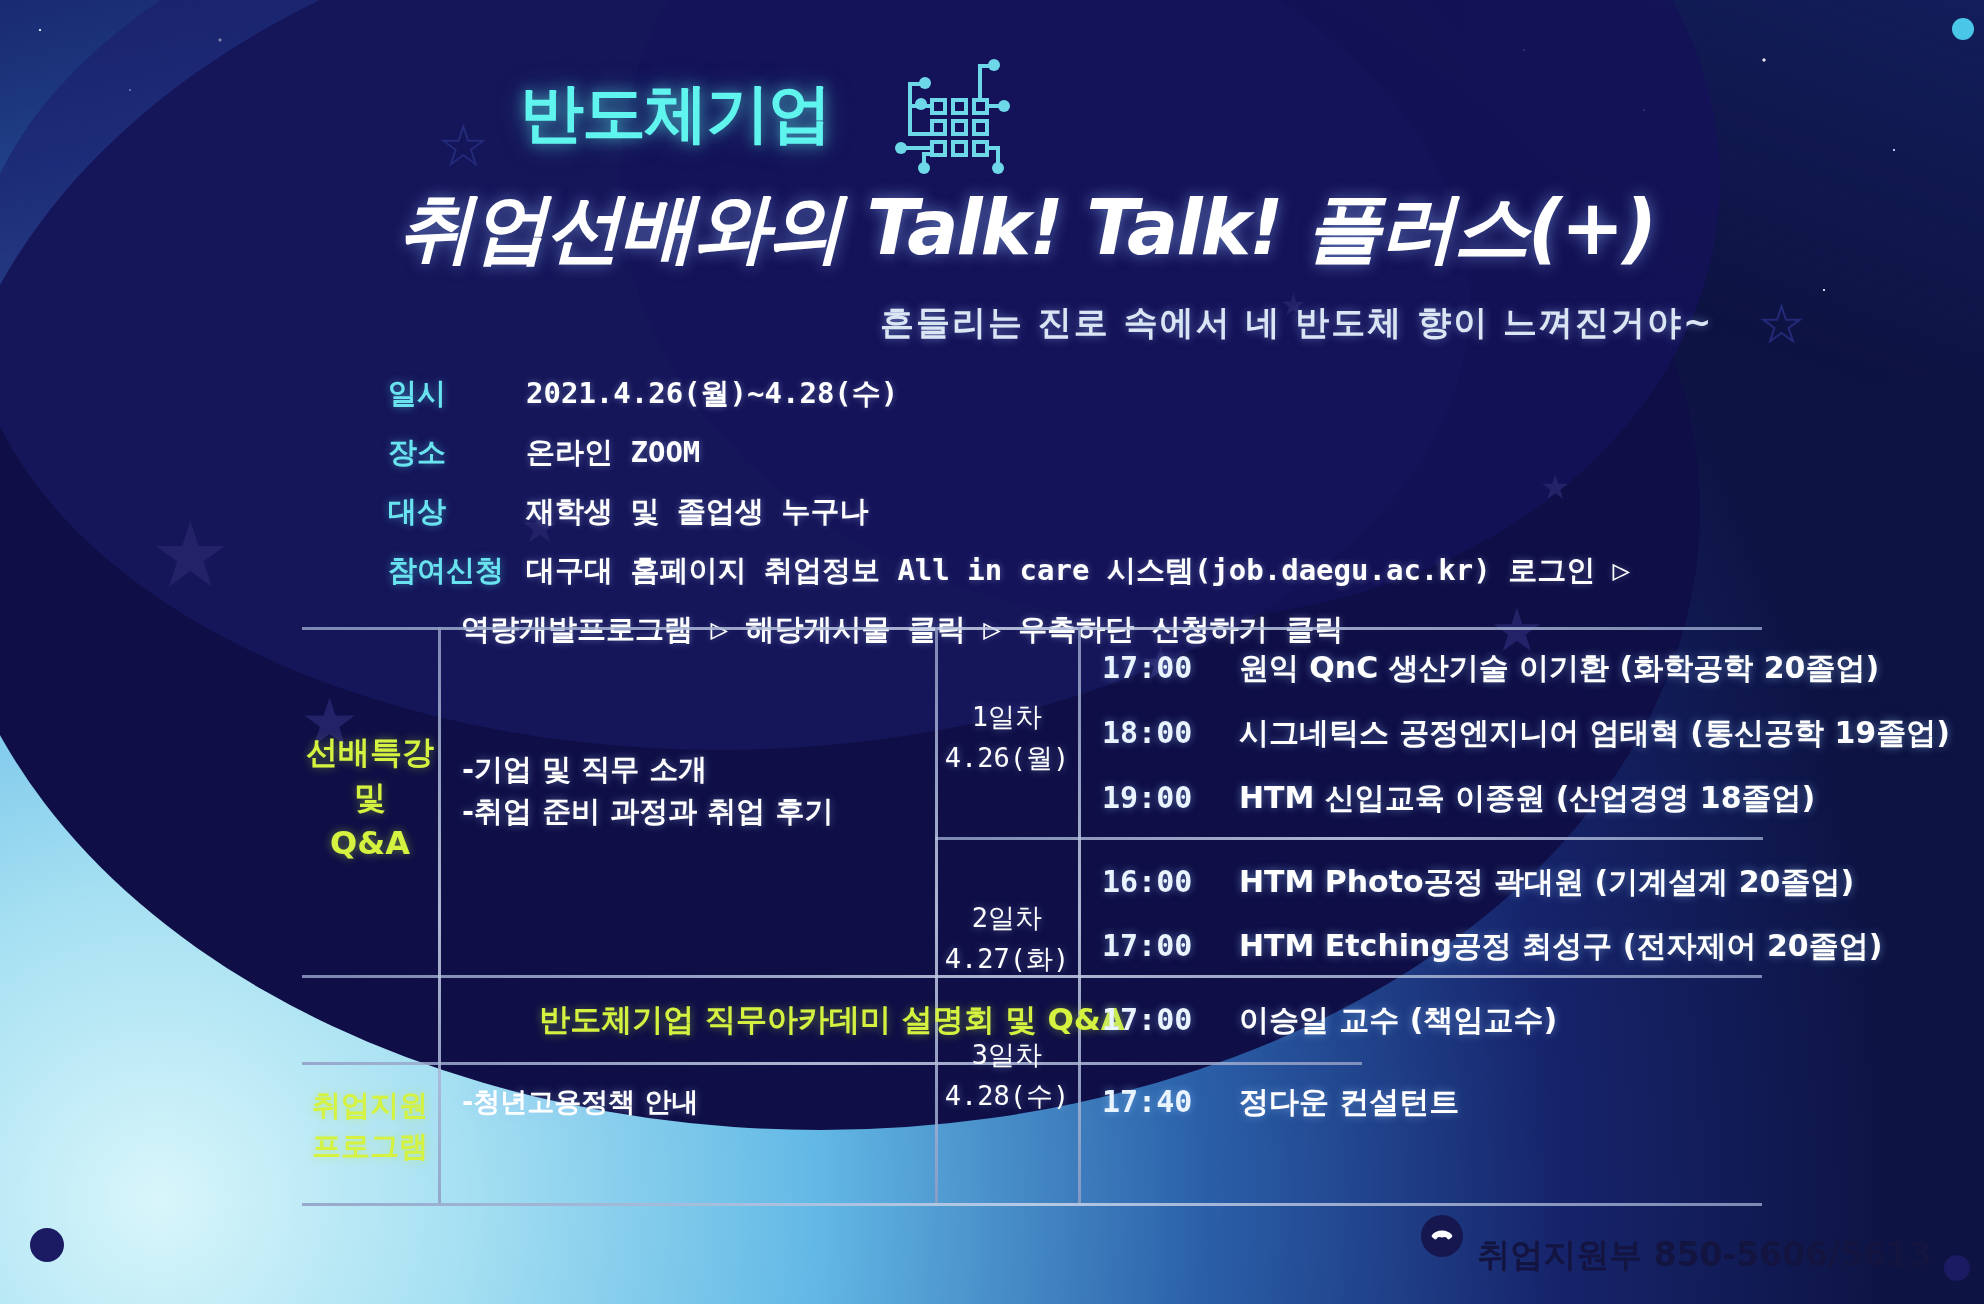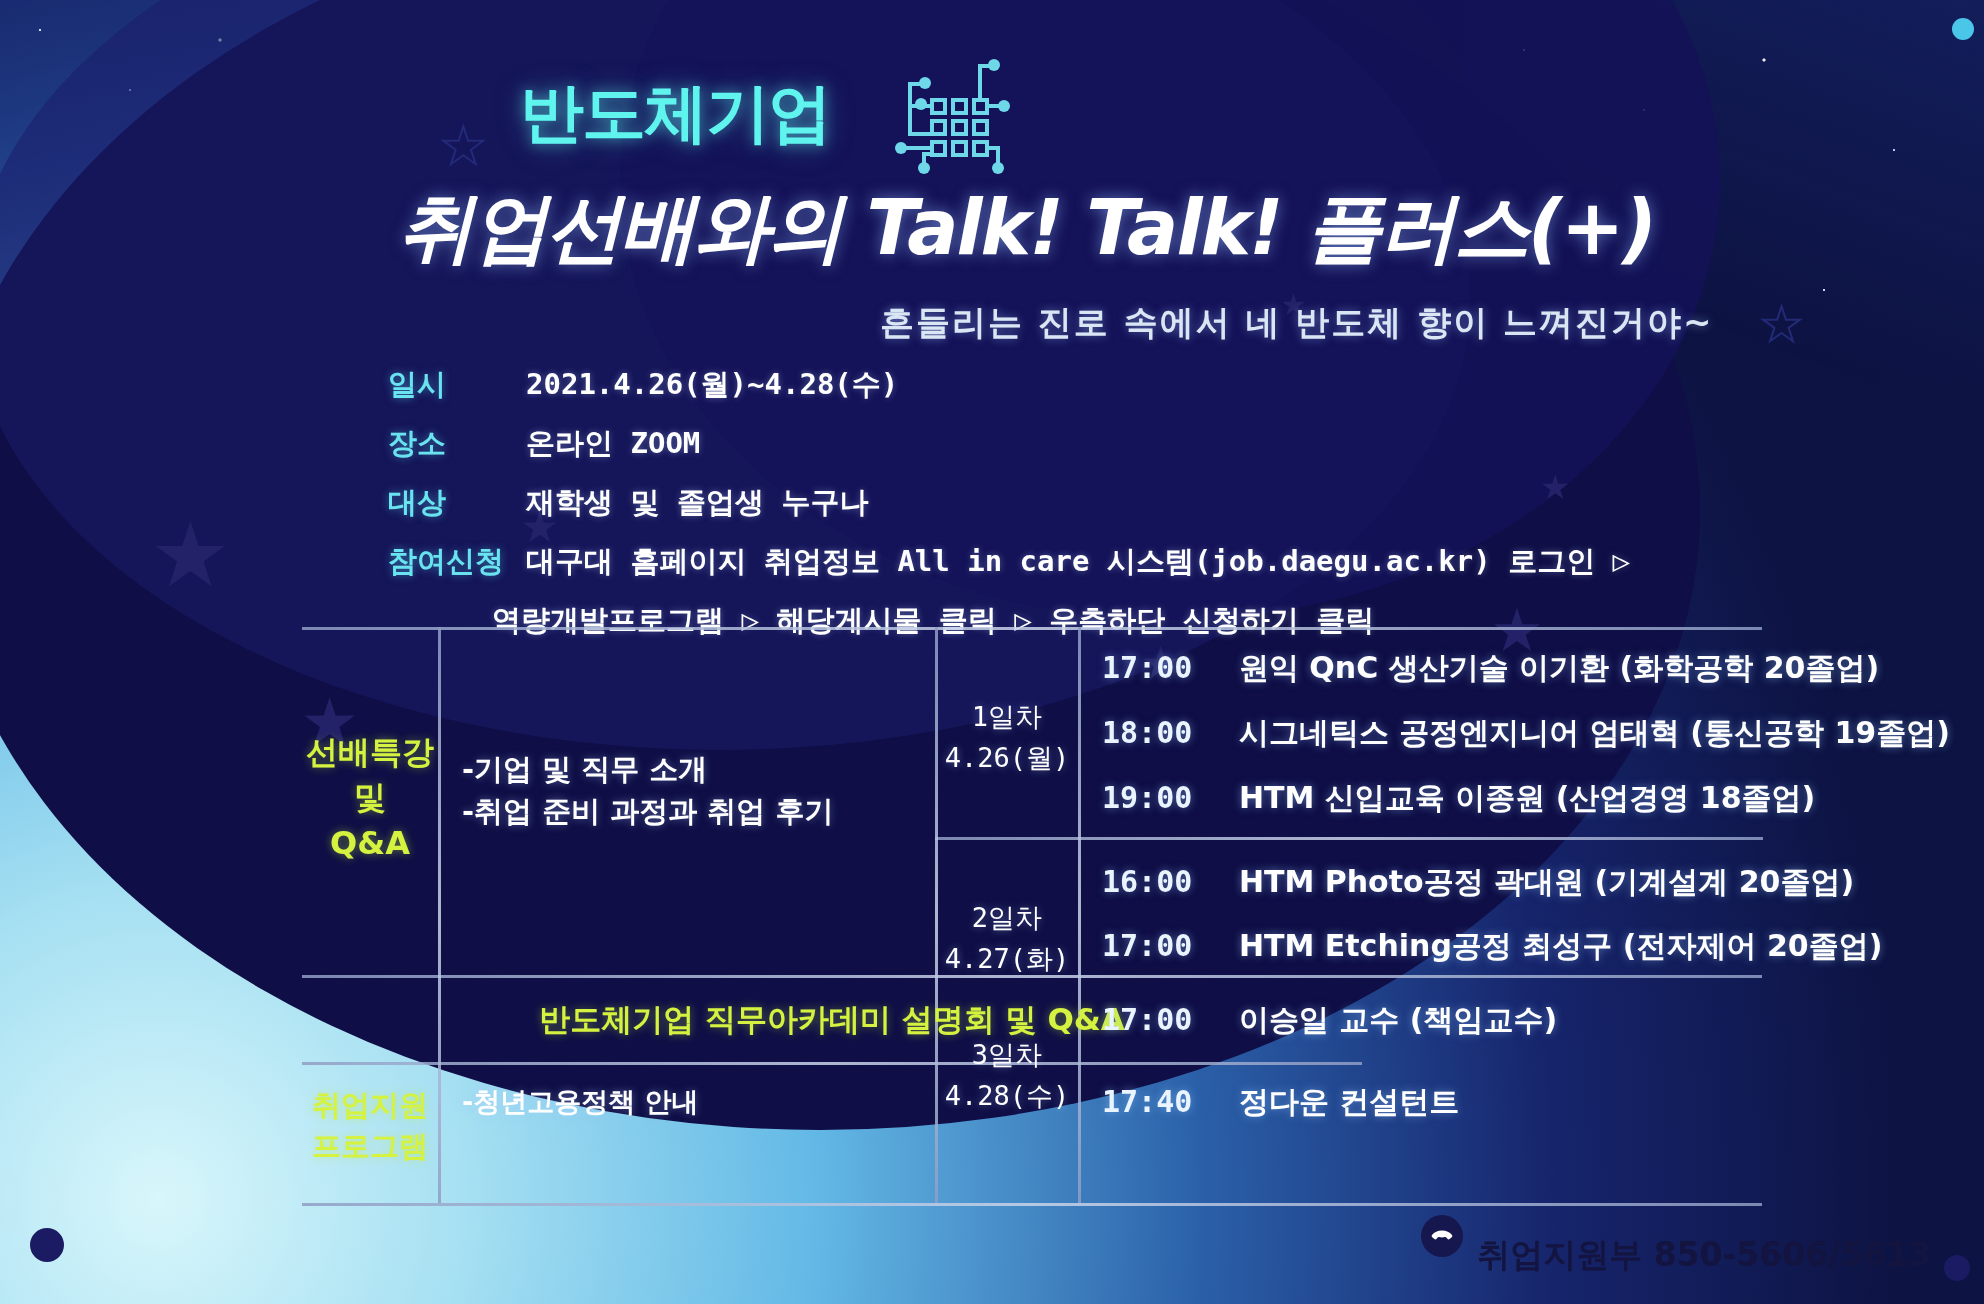--- a/index.html
+++ b/index.html
@@ -57,28 +57,28 @@
           text-shadow:0 0 14px rgba(95,244,238,.55), 0 0 30px rgba(95,244,238,.35); }
   .chip-icon{ position:absolute; left:880px; top:44px; width:130px; height:130px; }
   .h-main{ position:absolute; left:398px; top:178px; font-size:76px; font-weight:bold;
            color:#fff; letter-spacing:-2px; font-style:italic;
            text-shadow:0 0 16px rgba(150,190,255,.55); white-space:nowrap;}
   .h-sub{ position:absolute; left:880px; top:300px; font-size:34px; font-weight:bold;
           color:#dbe6f5; letter-spacing:2px; white-space:nowrap;
           text-shadow:0 0 10px rgba(160,200,255,.5);}
 
   
-  .info{ position:absolute; left:388px; top:365px; width:1300px;
+  .info{ position:absolute; left:388px; top:374px; width:1300px;
          font-family:"DejaVu Sans Mono","Liberation Mono",monospace; }
   .info-row{ display:flex; align-items:baseline; margin-bottom:19px; }
   .info-label{ color:#69e3f0; font-size:29px; font-weight:bold; width:138px; flex:0 0 138px;
                text-shadow:0 0 8px rgba(90,220,240,.5); }
   .info-value{ color:#ffffff; font-size:29px; font-weight:bold; letter-spacing:0px;
                text-shadow:0 0 7px rgba(180,210,255,.4); }
-  .info-cont{ color:#ffffff; font-size:29px; font-weight:bold; margin-left:104px;
+  .info-cont{ color:#ffffff; font-size:29px; font-weight:bold; margin-left:73px;
               text-shadow:0 0 7px rgba(180,210,255,.4); }
 
   
   .table{ position:absolute; left:360px; top:630px; width:1400px; }
   .hr{ position:absolute; height:3px; background:linear-gradient(90deg,#8f9dc4,#c9d4ea,#8f9dc4); opacity:.85;}
   .vr{ position:absolute; width:3px; background:linear-gradient(180deg,#8f9dc4,#c9d4ea,#8f9dc4); opacity:.85;}
 
   .cell{ position:absolute; }
   .ylabel{ color:#d4f23f; font-weight:bold; text-align:center; line-height:1.42;
            text-shadow:0 0 10px rgba(190,240,60,.45); }

